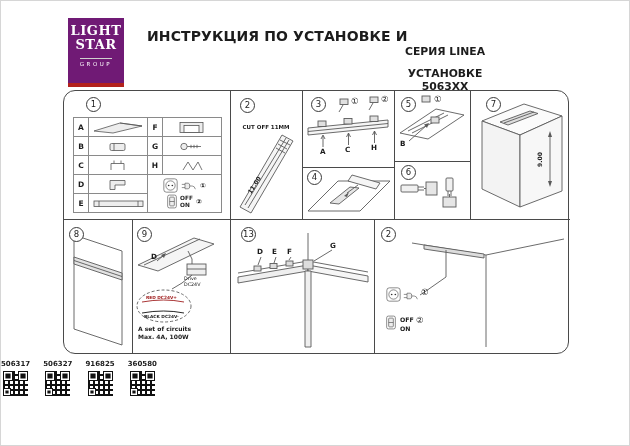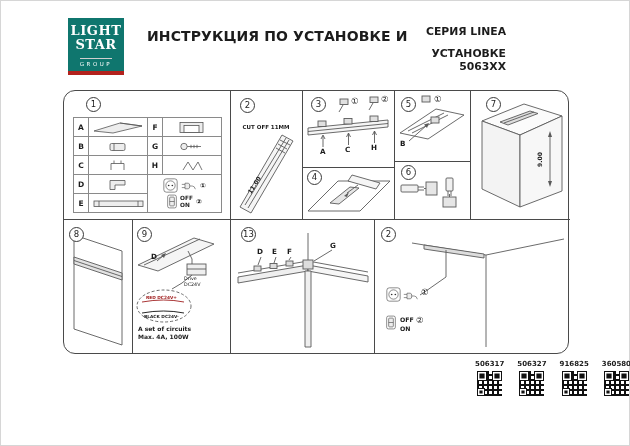--- a/index.html
+++ b/index.html
@@ -1,26 +1,26 @@
 <!DOCTYPE html>
 <html><head>
 <meta charset="utf-8">
 <style>
   *{margin:0;padding:0;box-sizing:border-box}
   html,body{width:630px;height:446px}
   body{position:relative;background:#fff;color:#1c1c1c;font-family:"DejaVu Sans","Liberation Sans",sans-serif;overflow:hidden}
   .page{position:absolute;inset:0;background:#fff;border:1px solid #d6d6d6}
 
   
-  .logo{position:absolute;left:67px;top:17px;width:56px;height:57px;background:#0f766e;color:#fff;text-align:center;padding-top:6px}
+  .logo{position:absolute;left:67px;top:17px;width:56px;height:69px;background:#701a75;color:#fff;text-align:center;padding-top:6px}
   .logo .big{font-family:"DejaVu Serif","Liberation Serif",serif;font-size:13px;font-weight:bold;line-height:1.05;letter-spacing:.5px}
   .logo .grp{display:inline-block;font-size:5.5px;letter-spacing:2.5px;margin-top:2px;padding-top:2px;border-top:.8px solid #cfcfcf}
   .logo .red{position:absolute;left:0;bottom:0;width:100%;height:4px;background:#b3221d}
   .title{position:absolute;left:146px;top:25px;font-size:14px;font-weight:bold;line-height:1.45;letter-spacing:.1px}
-  .series{position:absolute;left:383px;top:24px;width:122px;text-align:right;font-weight:bold;font-size:10.8px}
+  .series{position:absolute;left:383px;top:44px;width:122px;text-align:center;font-weight:bold;font-size:10.8px}
   .series div{margin-bottom:9px}
 
   
   .board{position:absolute;left:62px;top:89px;width:506px;height:264px;border:1.4px solid #4a4a4a;border-radius:12px;background:#fff}
   .gline{position:absolute;background:#4a4a4a}
   .sec{position:absolute}
   .num{position:absolute;width:15px;height:15px;border:1.2px solid #3a3a3a;border-radius:50%;font-size:8.5px;line-height:12.5px;text-align:center;background:#fff;z-index:4}
   .lbl{position:absolute;font-size:7.2px;font-weight:bold;z-index:3;white-space:nowrap}
   .stp{position:absolute;font-size:8.5px;font-weight:normal;z-index:3}
   .tiny{font-size:5.5px}
@@ -30,21 +30,21 @@
 
   
   .parts{position:absolute;left:9px;top:26px;border-collapse:collapse;z-index:2}
   .parts td{border:1px solid #8a8a8a;font-size:7.5px;font-weight:bold;text-align:center;vertical-align:middle;padding:0;height:19px}
   .parts td.lab{width:15px}
   .parts td.ico{width:59px}
   .prow{display:flex;align-items:center;justify-content:center;gap:3px;font-size:7px;font-weight:bold;margin:1px 0}
   .ofon{display:flex;flex-direction:column;font-size:5.8px;line-height:1.15;text-align:left}
 
   
-  .qrrow{position:absolute;left:0;top:359px;width:630px;display:flex;justify-content:flex-end;gap:13px}
+  .qrrow{position:absolute;left:0;top:359px;width:630px;display:flex;justify-content:flex-start;gap:13px}
   .qritem{display:flex;flex-direction:column;align-items:center;gap:3px}
   .qrlabel{font-size:7px;font-weight:bold}
   .qr{position:relative;width:25px;height:25px;
       background-image:repeating-linear-gradient(90deg,#111 0,#111 2px,transparent 2px,transparent 5px),
                        repeating-linear-gradient(0deg,#111 0,#111 2px,#fff 2px,#fff 5px)}
   .qr::before,.qr::after,.qr i{content:"";position:absolute;width:8px;height:8px;background:#111;border:1.6px solid #111;box-shadow:inset 0 0 0 1.4px #fff}
   .qr::before{left:0;top:0}
   .qr::after{right:0;top:0}
   .qr i{left:0;bottom:0;display:block}
 </style>

